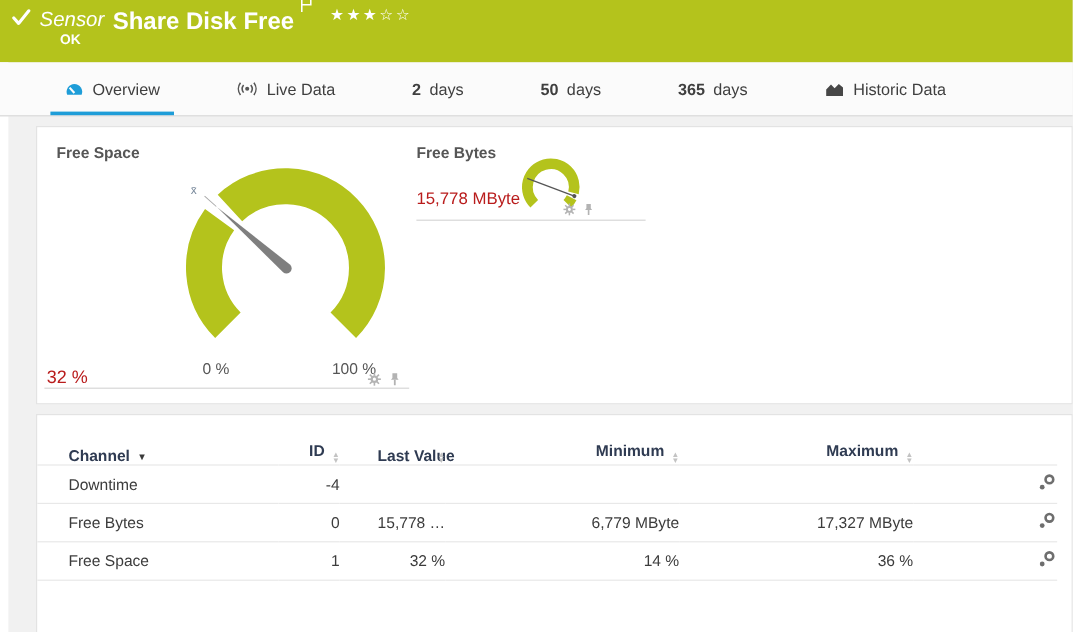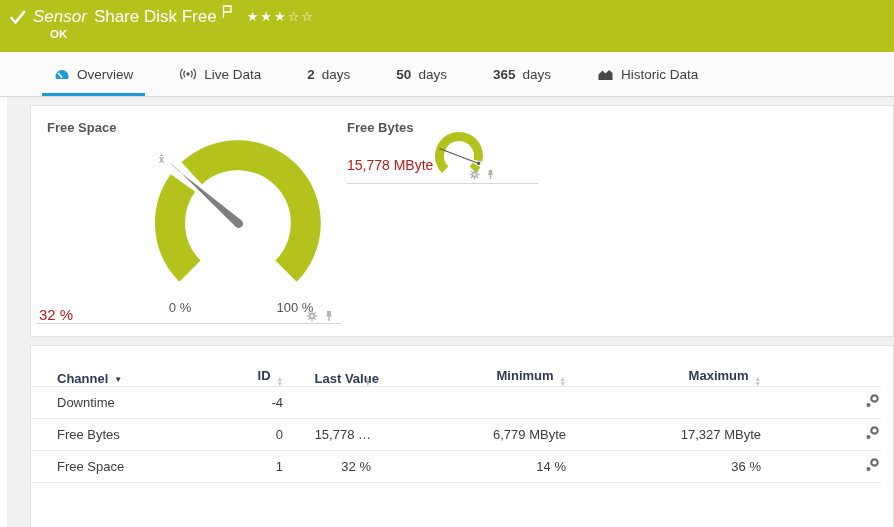--- a/index.html
+++ b/index.html
@@ -14,33 +14,33 @@
   }
   html,body{margin:0;padding:0}
   body{
     width:894px;height:527px;position:relative;overflow:hidden;
     background:#f1f1f1;
     font-family:"Liberation Sans","DejaVu Sans",sans-serif;
     color:var(--txt);
   }
   
   .statusbar{position:absolute;top:0;left:0;width:894px;height:52px;background:var(--green)}
-  .title-row{position:absolute;left:10px;top:7px;display:flex;align-items:center;color:#fff;white-space:nowrap}
+  .title-row{position:absolute;left:10px;top:7px;display:flex;align-items:flex-start;color:#fff;white-space:nowrap}
   .check{margin-right:7px;display:flex}
   .sensor-type{font-style:italic;font-size:17px;margin-right:7px}
-  .sensor-title{font-weight:normal;font-size:17px}
+  .sensor-title{font-weight:bold;font-size:20px}
   .flag{margin:-10px 0 0 5px;display:flex}
   .stars{margin-left:14px;font-size:13px;letter-spacing:2px;margin-top:-2px;color:#fff;cursor:pointer}
   .status-ok{position:absolute;left:50px;top:28px;color:#fff;font-size:11.5px;font-weight:bold}
   .left-strip{position:absolute;left:0;top:52px;width:7px;height:475px;background:#fff}
   
   .tabbar{
     position:absolute;top:52px;left:0;width:894px;height:45px;background:#fbfbfb;
     border-bottom:1px solid #d8d8d8;box-sizing:border-box;
-    display:flex;align-items:stretch;padding-left:50px;gap:38px;
+    display:flex;align-items:stretch;padding-left:50px;gap:56px;
   }
   .tab{position:relative;display:flex;align-items:center;gap:7px;font-size:13.5px;color:#3f3f3f;cursor:pointer;padding:0 4px}
   .tab .num{font-weight:bold}
   .tab.active::after{content:'';position:absolute;left:-8px;right:-8px;bottom:0;height:3px;background:var(--blue)}
   .tab svg{flex:0 0 auto}
   
   .panel{position:absolute;left:30px;width:864px;background:#fff;border:1px solid var(--panel-border);box-sizing:border-box}
   .panel-gauges{top:105px;height:232px}
   .panel-table{top:345px;height:230px;overflow:hidden}
   

